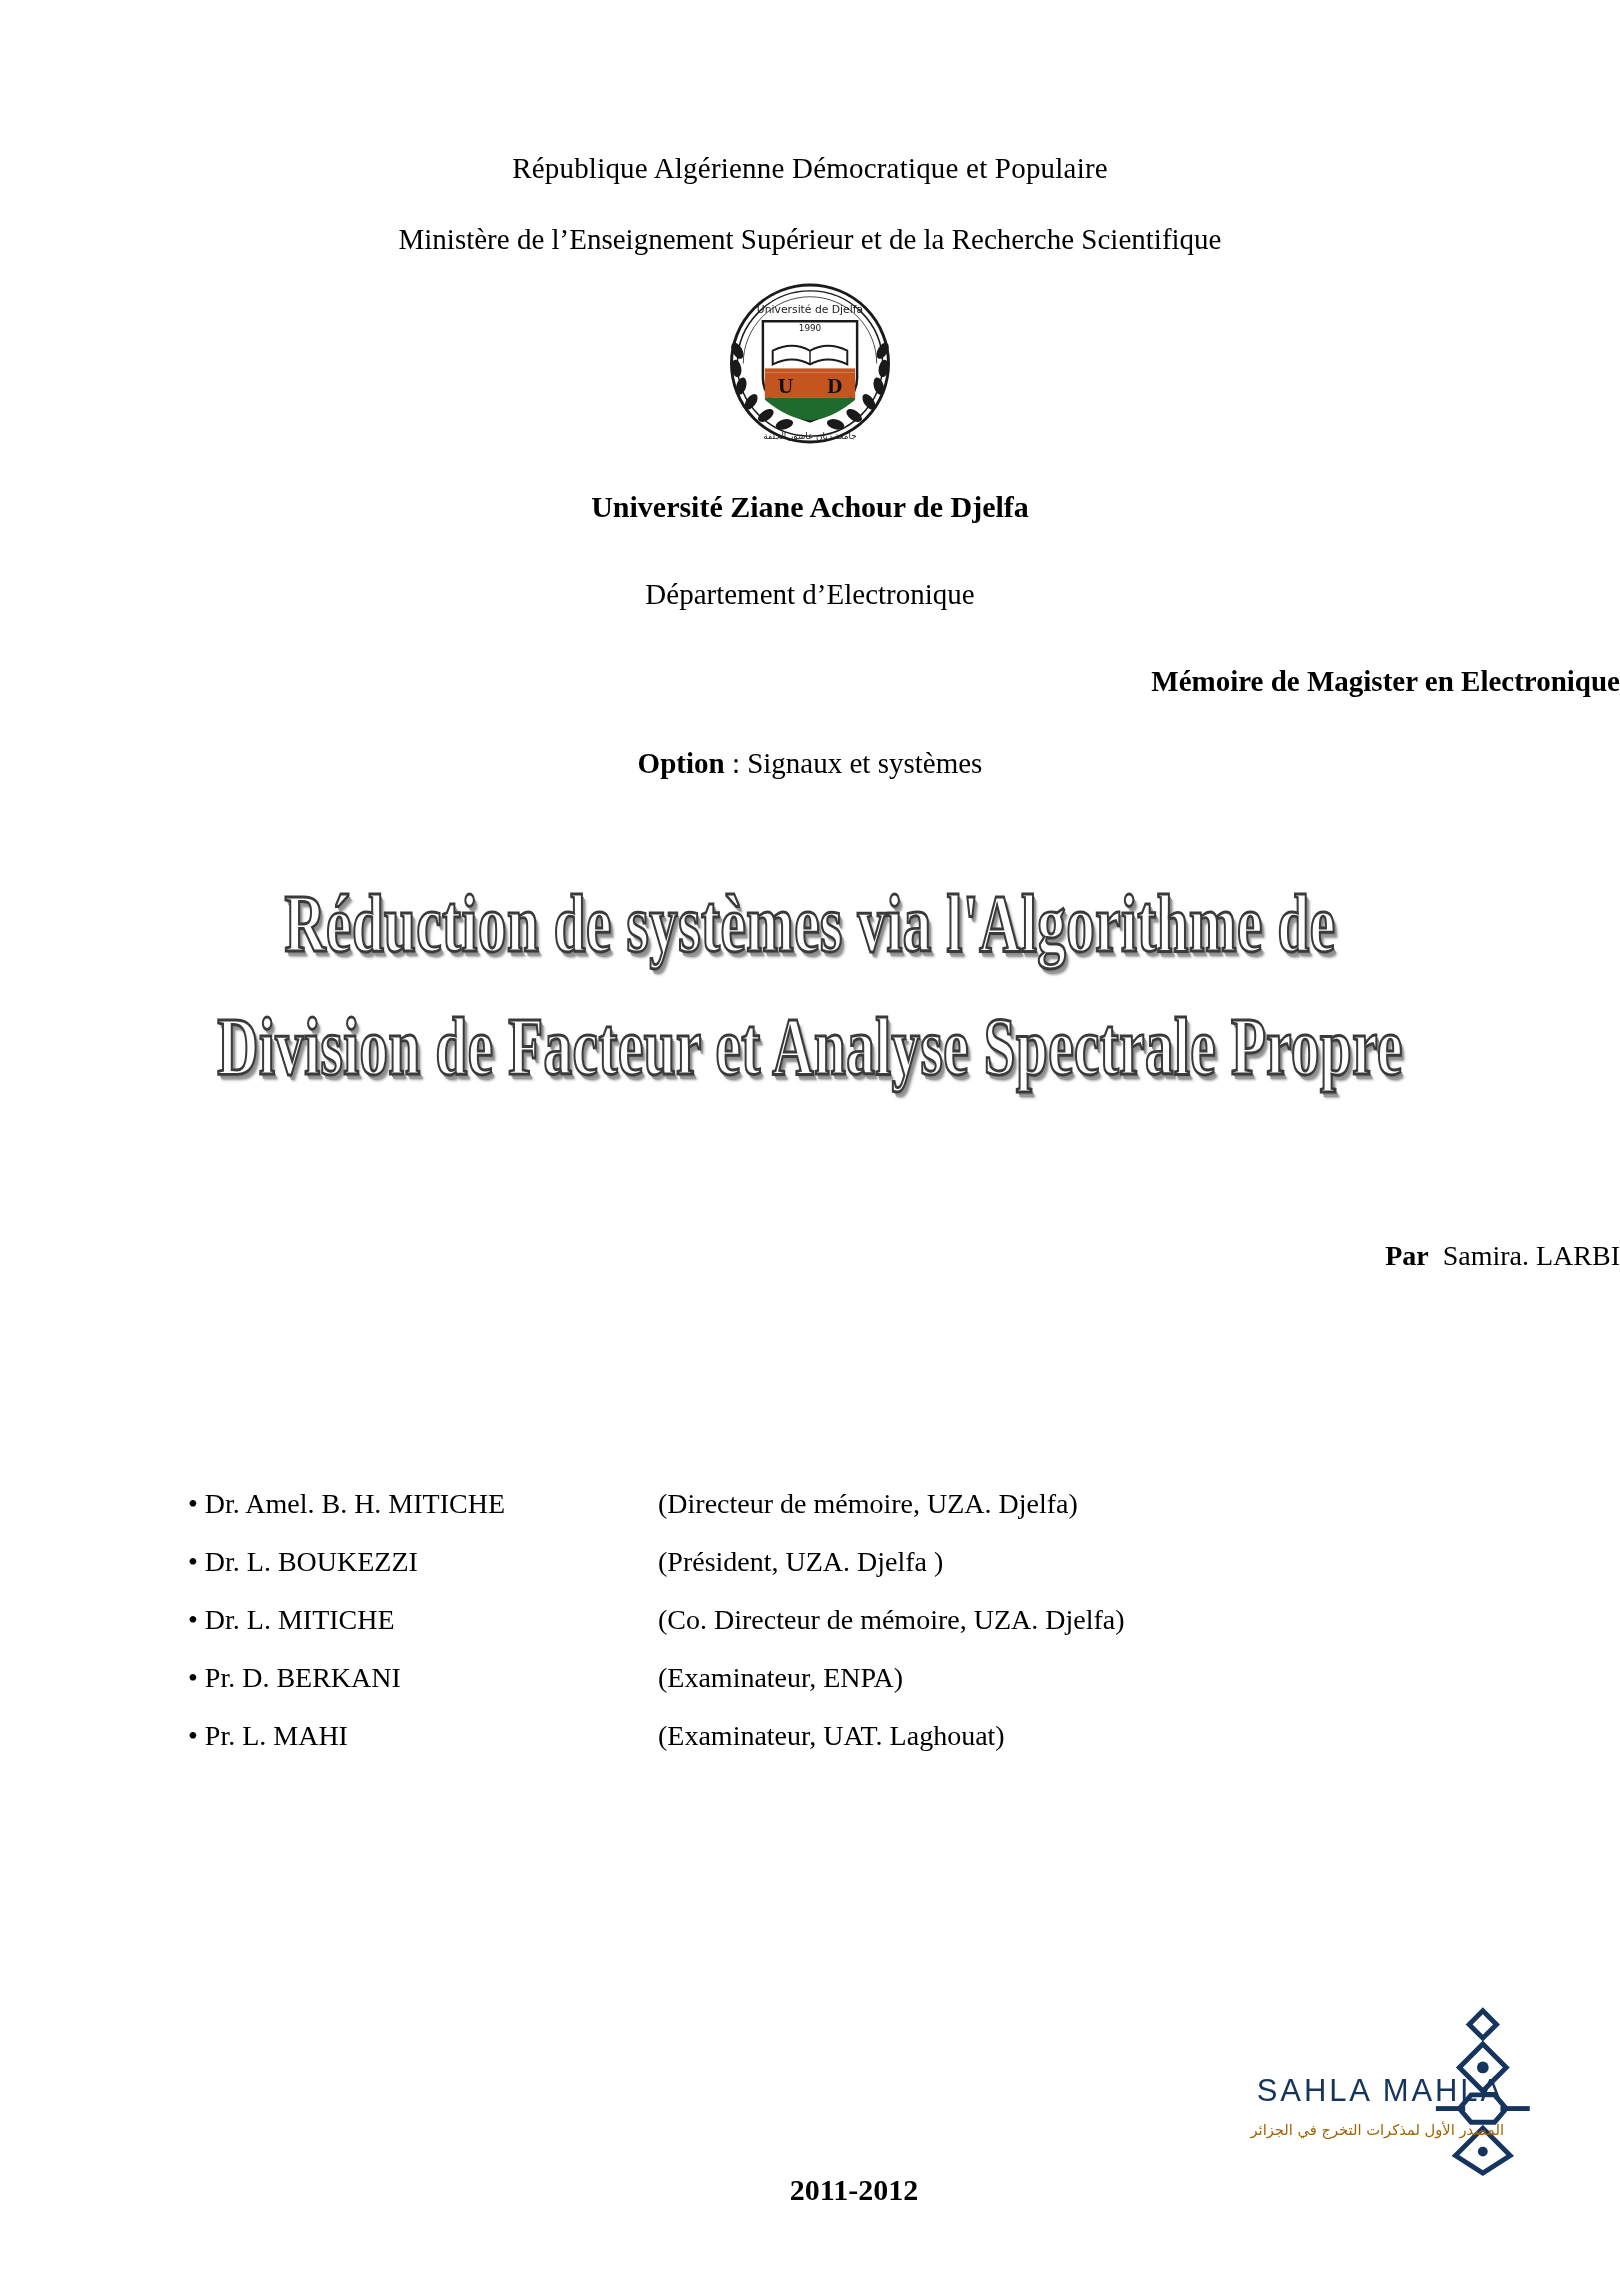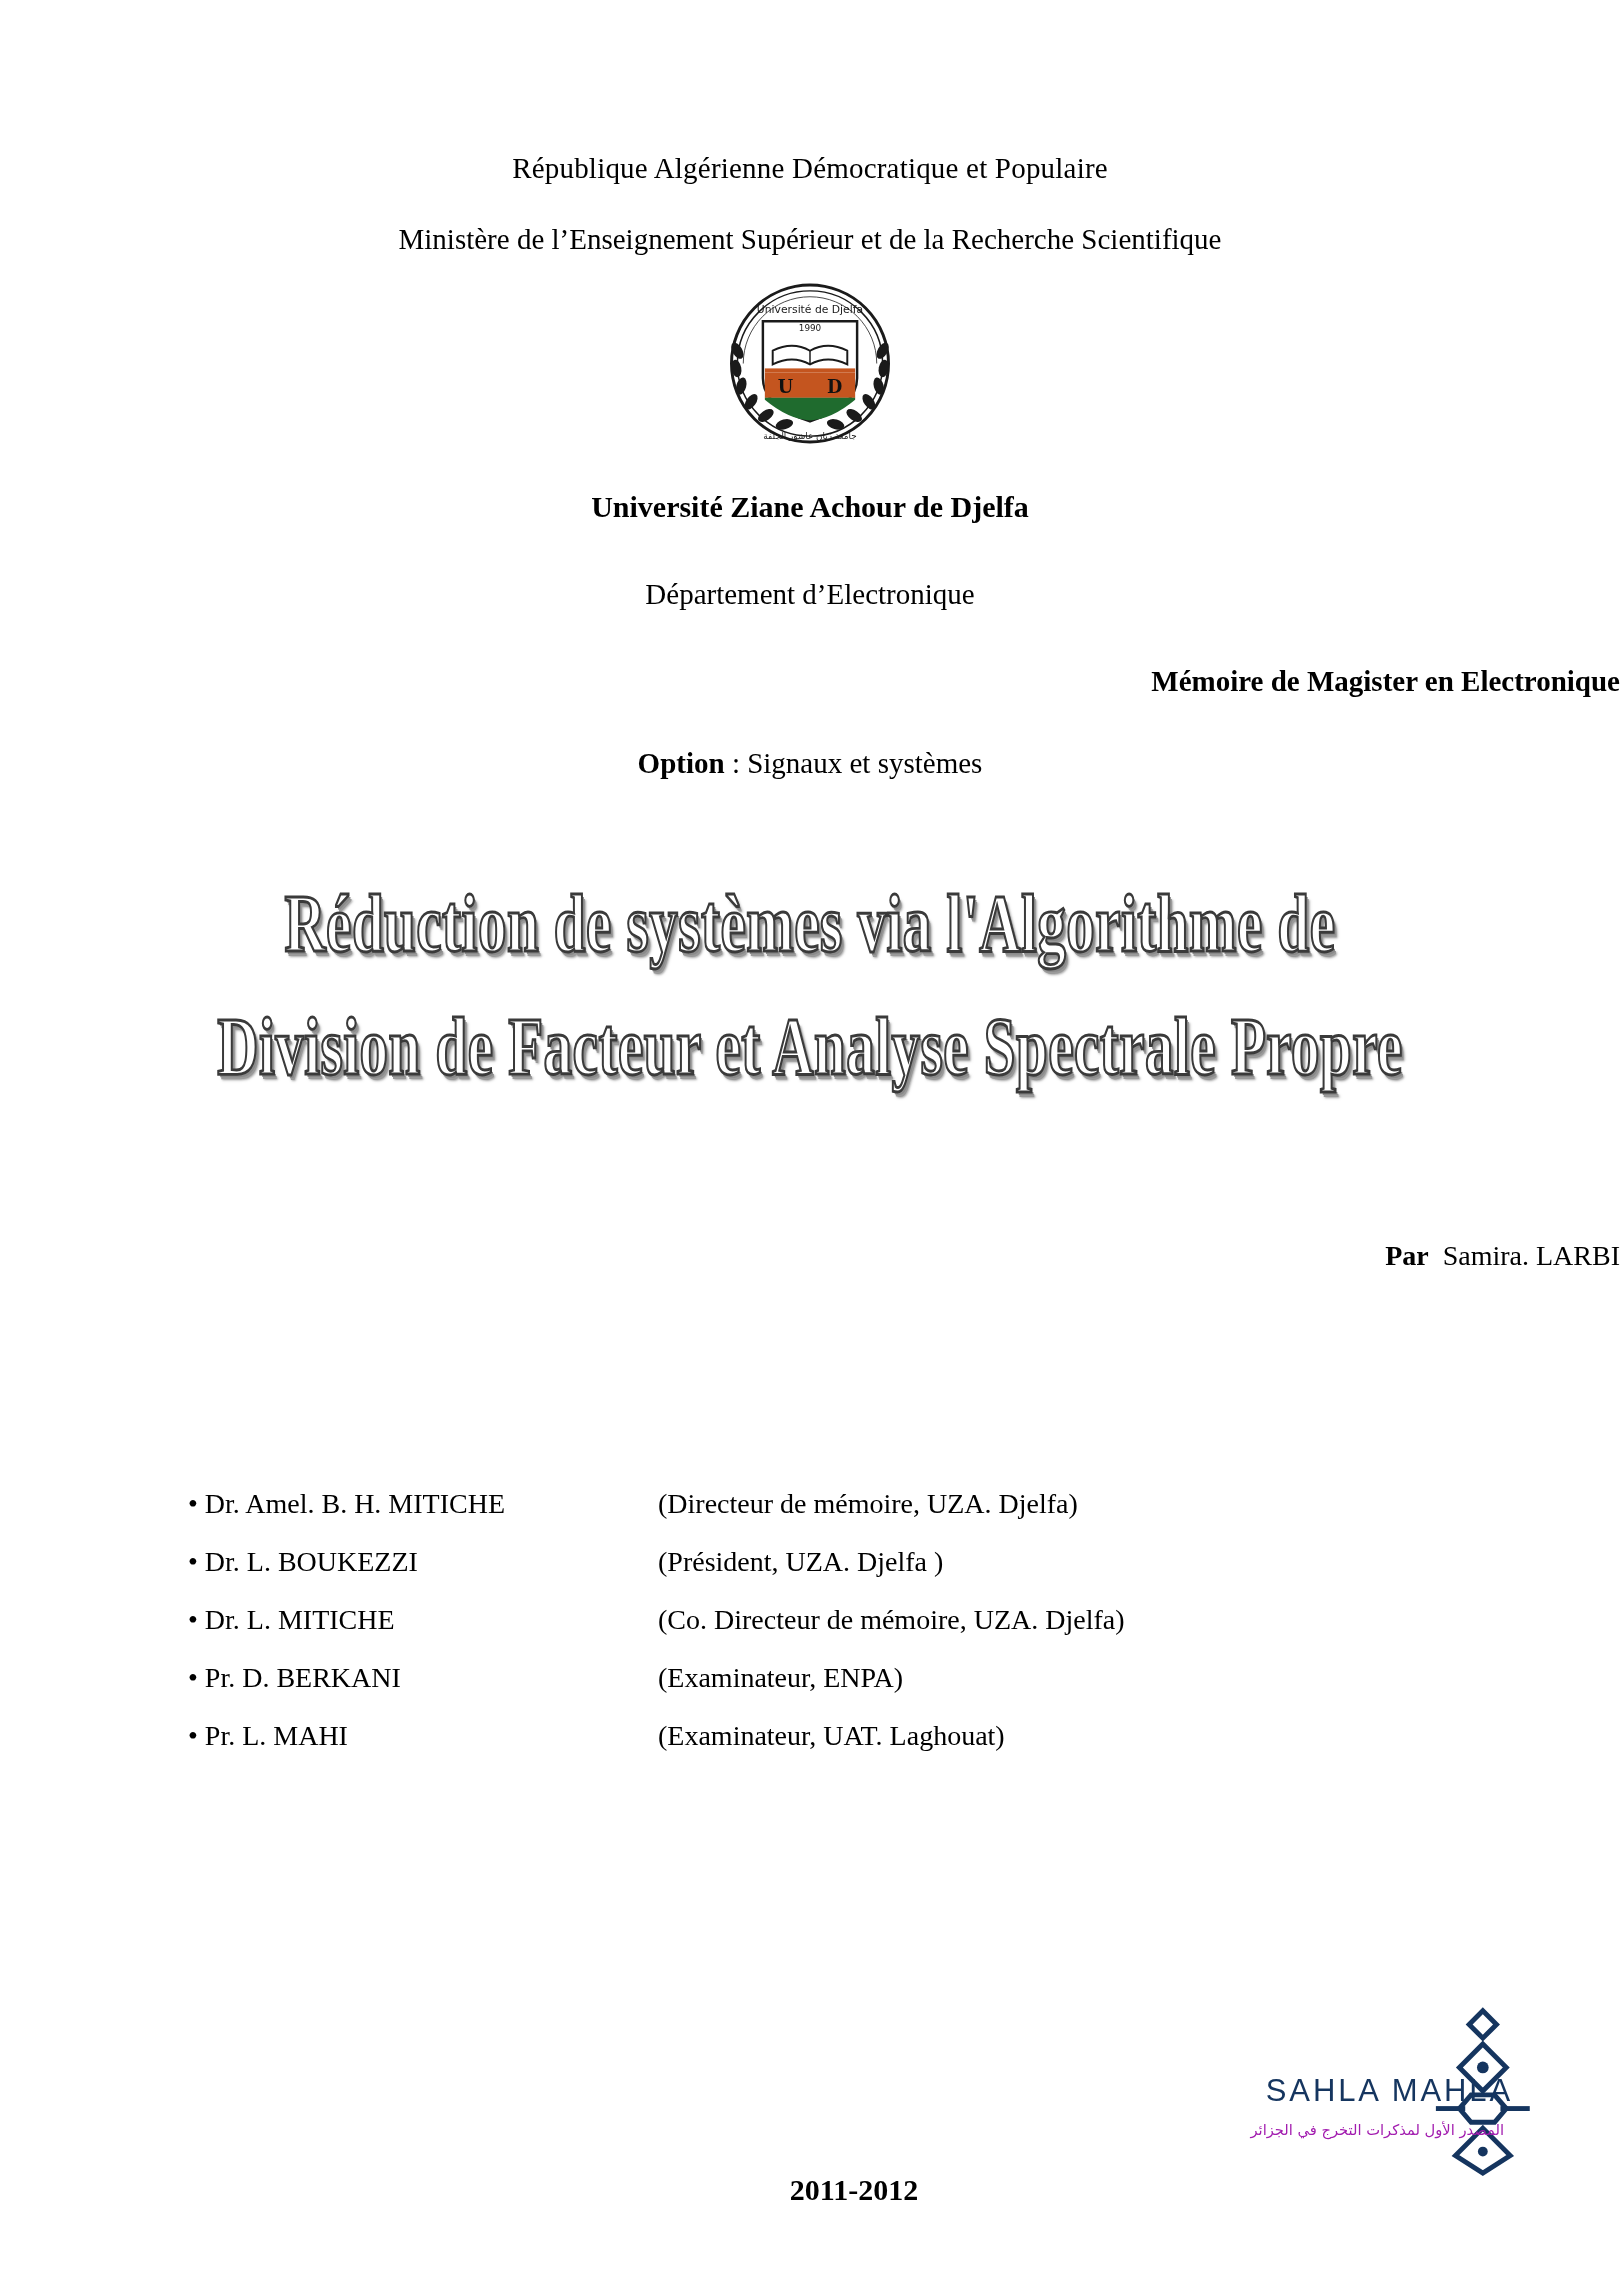--- a/index.html
+++ b/index.html
@@ -147,39 +147,39 @@
   
   .sahla-logo {
     position: absolute;
     right: 86px;
     bottom: 116px;
     width: 294px;
     height: 176px;
   }
   .sahla-text {
     position: absolute;
-    right: 107px;
+    right: 116px;
     bottom: 184px;
     width: 284px;
     text-align: right;
     font-family: "Liberation Sans", sans-serif;
     font-size: 31px;
     letter-spacing: 2.9px;
     color: #15355f;
     font-weight: 500;
   }
   .sahla-sub {
     position: absolute;
     right: 116px;
     bottom: 155px;
     width: 284px;
     text-align: right;
     font-family: "DejaVu Sans", sans-serif;
     font-size: 14.7px;
-    color: #a21caf;
+    color: #a16207;
     direction: rtl;
   }
 
   .year {
     position: absolute;
     bottom: 86px;
     left: 0;
     width: 100%;
     text-align: center;
     font-size: 30px;

